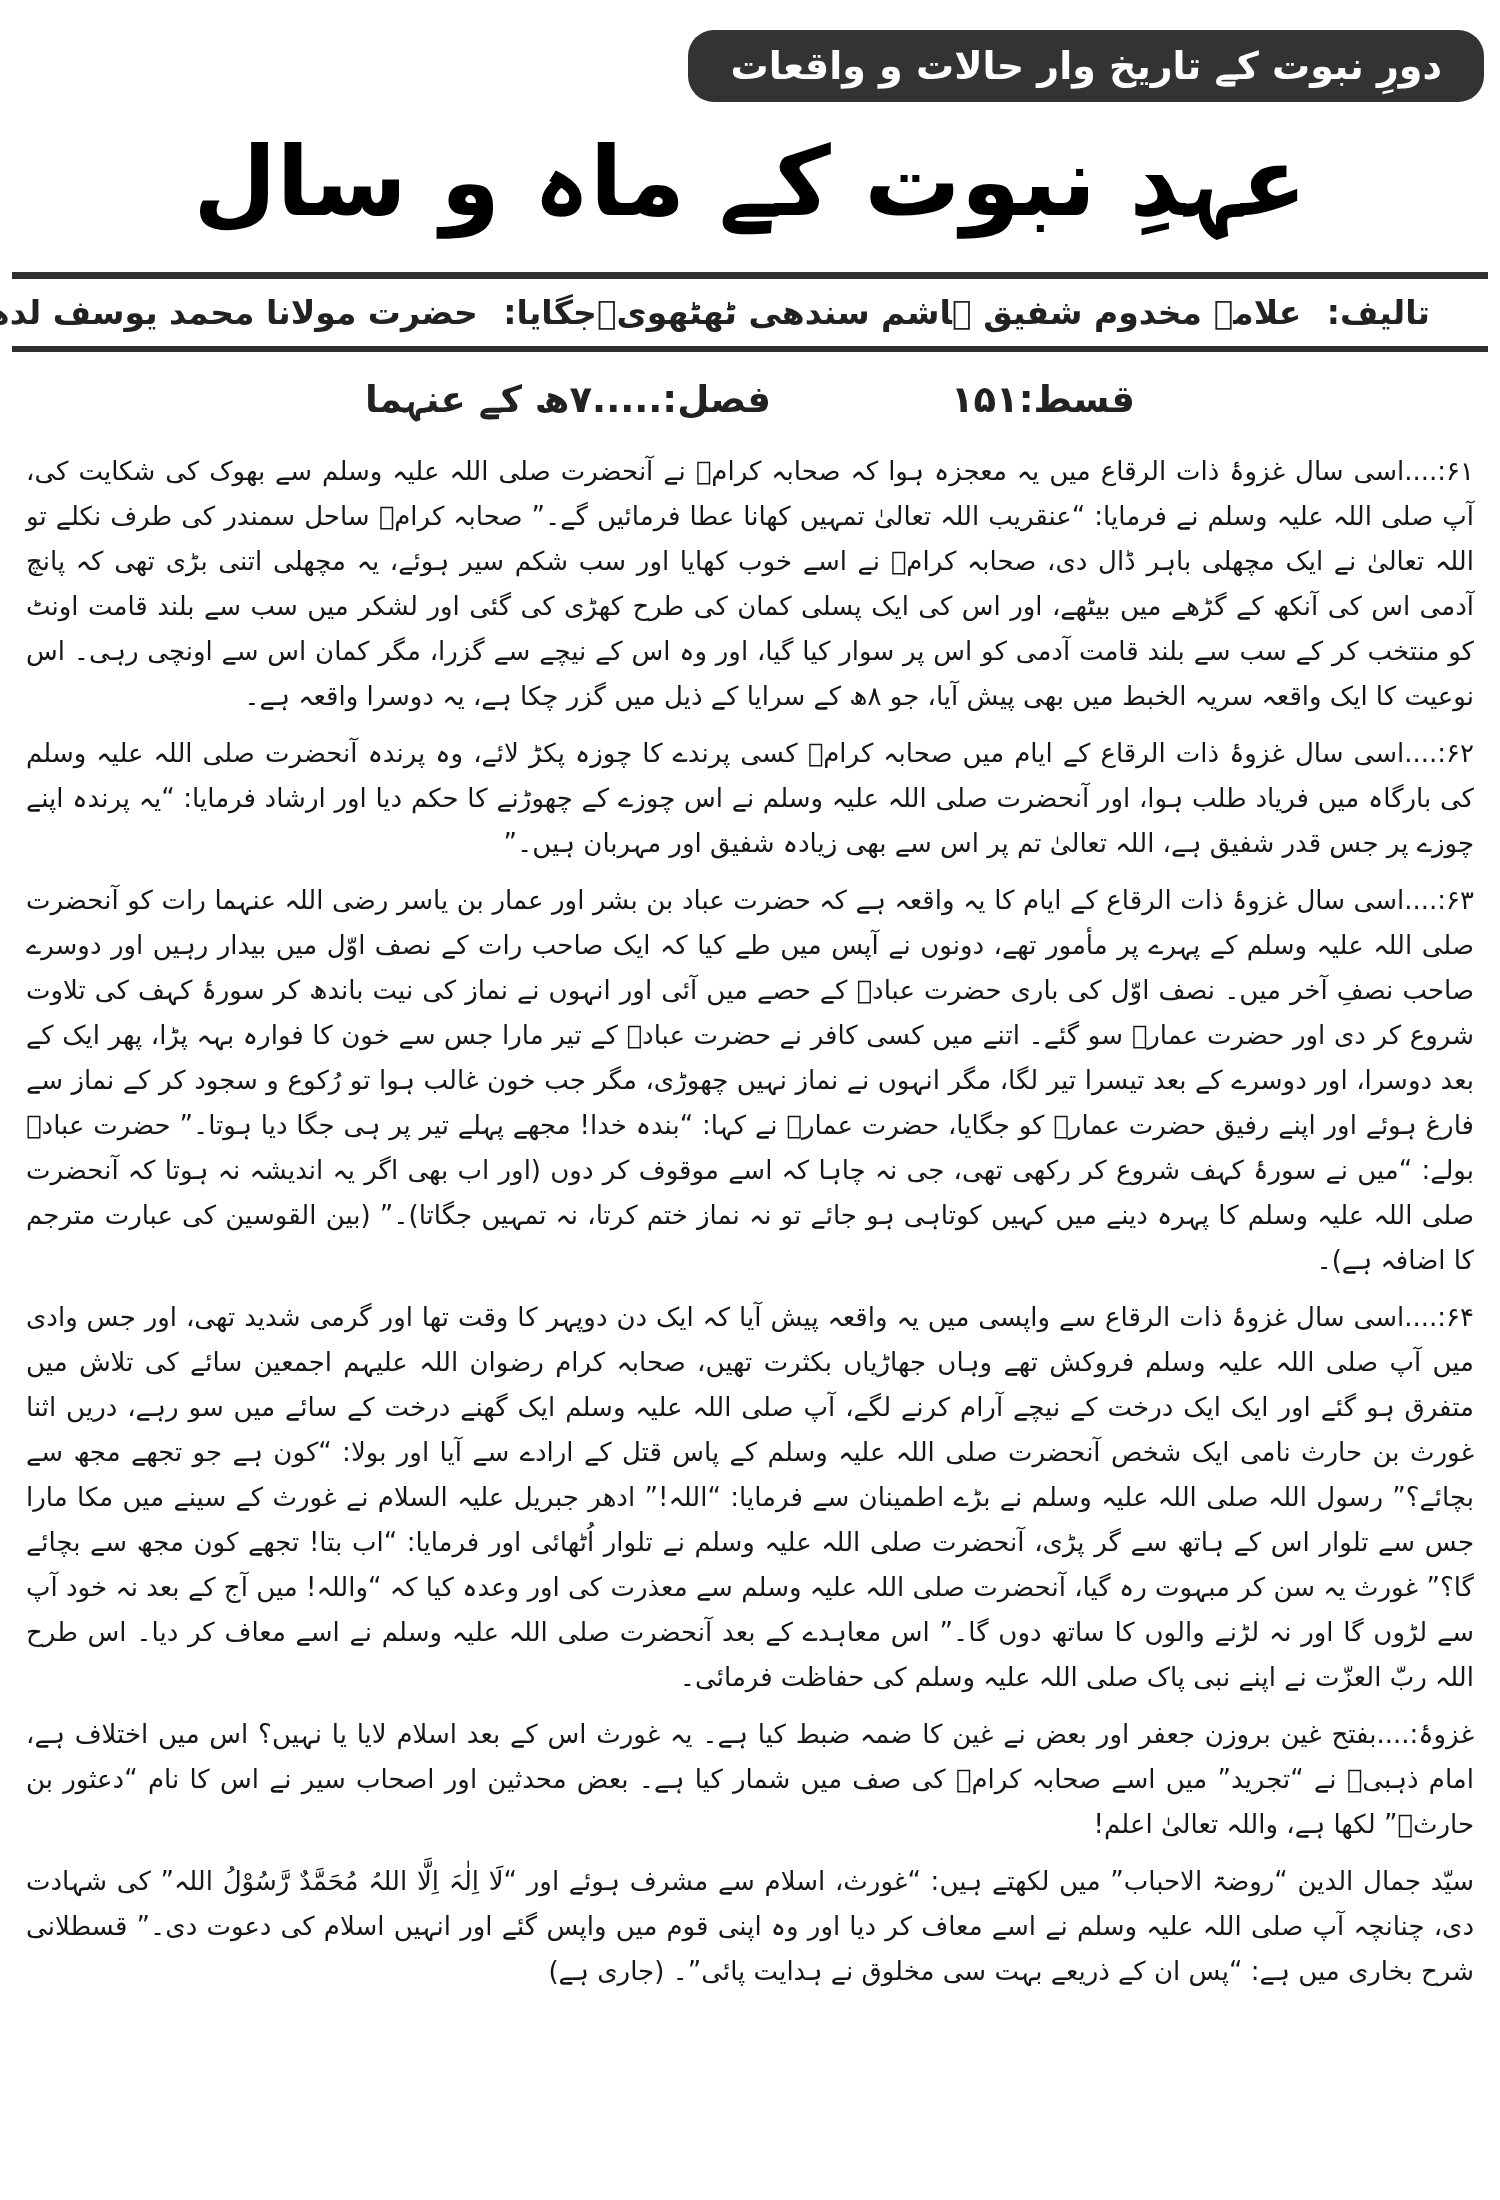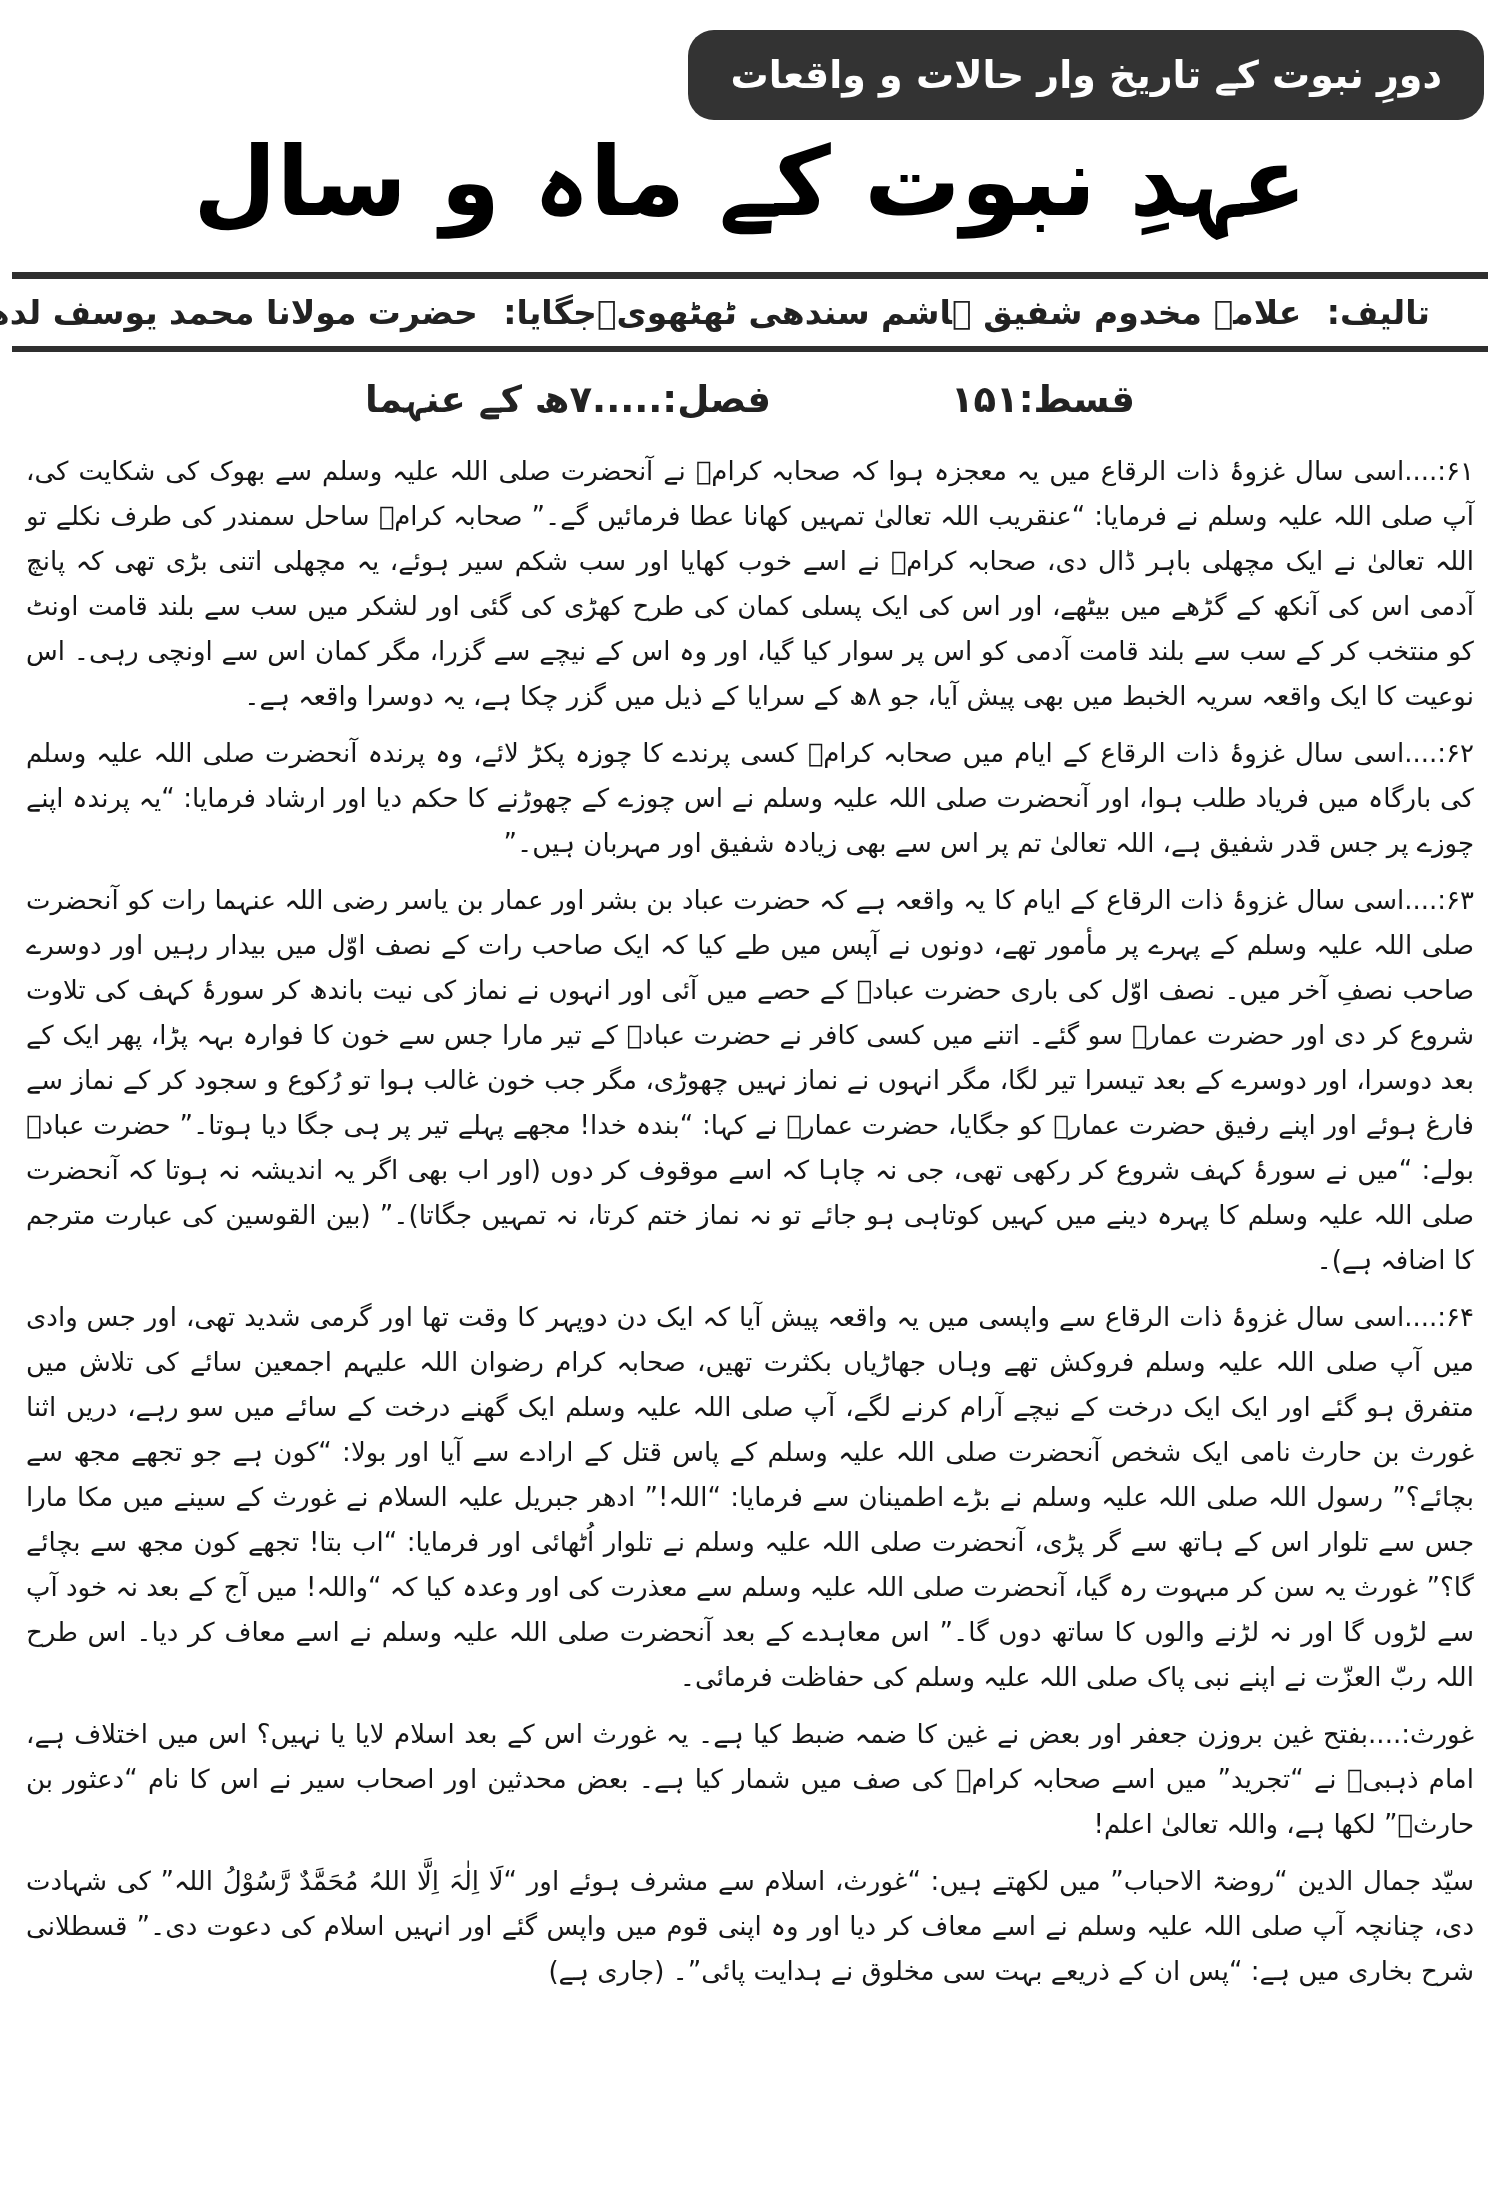--- a/index.html
+++ b/index.html
@@ -16,21 +16,21 @@
     color: #1e1e1e;
   }
   
   .badge {
     position: absolute;
     top: 30px;
     right: 16px;
     background: #333333;
     color: #ffffff;
     border-radius: 26px;
-    padding: 23px 42px;
+    padding: 14px 42px;
     font-size: 38px;
     font-weight: bold;
     letter-spacing: 0;
     white-space: nowrap;
   }
   
   .title {
     padding-top: 130px;
     text-align: center;
     font-size: 96px;
@@ -105,17 +105,17 @@
   <div class="episode-row">
     <span class="episode-qist">قسط:۱۵۱</span>
     <span class="episode-fasl">فصل:.....۷ھ کے عنہما</span>
   </div>
 
   <div class="body-text">
     <p>۶۱:....اسی سال غزوۂ ذات الرقاع میں یہ معجزہ ہوا کہ صحابہ کرامؓ نے آنحضرت صلی اللہ علیہ وسلم سے بھوک کی شکایت کی، آپ صلی اللہ علیہ وسلم نے فرمایا: “عنقریب اللہ تعالیٰ تمہیں کھانا عطا فرمائیں گے۔” صحابہ کرامؓ ساحل سمندر کی طرف نکلے تو اللہ تعالیٰ نے ایک مچھلی باہر ڈال دی، صحابہ کرامؓ نے اسے خوب کھایا اور سب شکم سیر ہوئے، یہ مچھلی اتنی بڑی تھی کہ پانچ آدمی اس کی آنکھ کے گڑھے میں بیٹھے، اور اس کی ایک پسلی کمان کی طرح کھڑی کی گئی اور لشکر میں سب سے بلند قامت اونٹ کو منتخب کر کے سب سے بلند قامت آدمی کو اس پر سوار کیا گیا، اور وہ اس کے نیچے سے گزرا، مگر کمان اس سے اونچی رہی۔ اس نوعیت کا ایک واقعہ سریہ الخبط میں بھی پیش آیا، جو ۸ھ کے سرایا کے ذیل میں گزر چکا ہے، یہ دوسرا واقعہ ہے۔</p>
     <p>۶۲:....اسی سال غزوۂ ذات الرقاع کے ایام میں صحابہ کرامؓ کسی پرندے کا چوزہ پکڑ لائے، وہ پرندہ آنحضرت صلی اللہ علیہ وسلم کی بارگاہ میں فریاد طلب ہوا، اور آنحضرت صلی اللہ علیہ وسلم نے اس چوزے کے چھوڑنے کا حکم دیا اور ارشاد فرمایا: “یہ پرندہ اپنے چوزے پر جس قدر شفیق ہے، اللہ تعالیٰ تم پر اس سے بھی زیادہ شفیق اور مہربان ہیں۔”</p>
     <p>۶۳:....اسی سال غزوۂ ذات الرقاع کے ایام کا یہ واقعہ ہے کہ حضرت عباد بن بشر اور عمار بن یاسر رضی اللہ عنہما رات کو آنحضرت صلی اللہ علیہ وسلم کے پہرے پر مأمور تھے، دونوں نے آپس میں طے کیا کہ ایک صاحب رات کے نصف اوّل میں بیدار رہیں اور دوسرے صاحب نصفِ آخر میں۔ نصف اوّل کی باری حضرت عبادؓ کے حصے میں آئی اور انہوں نے نماز کی نیت باندھ کر سورۂ کہف کی تلاوت شروع کر دی اور حضرت عمارؓ سو گئے۔ اتنے میں کسی کافر نے حضرت عبادؓ کے تیر مارا جس سے خون کا فوارہ بہہ پڑا، پھر ایک کے بعد دوسرا، اور دوسرے کے بعد تیسرا تیر لگا، مگر انہوں نے نماز نہیں چھوڑی، مگر جب خون غالب ہوا تو رُکوع و سجود کر کے نماز سے فارغ ہوئے اور اپنے رفیق حضرت عمارؓ کو جگایا، حضرت عمارؓ نے کہا: “بندہ خدا! مجھے پہلے تیر پر ہی جگا دیا ہوتا۔” حضرت عبادؓ بولے: “میں نے سورۂ کہف شروع کر رکھی تھی، جی نہ چاہا کہ اسے موقوف کر دوں (اور اب بھی اگر یہ اندیشہ نہ ہوتا کہ آنحضرت صلی اللہ علیہ وسلم کا پہرہ دینے میں کہیں کوتاہی ہو جائے تو نہ نماز ختم کرتا، نہ تمہیں جگاتا)۔” (بین القوسین کی عبارت مترجم کا اضافہ ہے)۔</p>
     <p>۶۴:....اسی سال غزوۂ ذات الرقاع سے واپسی میں یہ واقعہ پیش آیا کہ ایک دن دوپہر کا وقت تھا اور گرمی شدید تھی، اور جس وادی میں آپ صلی اللہ علیہ وسلم فروکش تھے وہاں جھاڑیاں بکثرت تھیں، صحابہ کرام رضوان اللہ علیہم اجمعین سائے کی تلاش میں متفرق ہو گئے اور ایک ایک درخت کے نیچے آرام کرنے لگے، آپ صلی اللہ علیہ وسلم ایک گھنے درخت کے سائے میں سو رہے، دریں اثنا غورث بن حارث نامی ایک شخص آنحضرت صلی اللہ علیہ وسلم کے پاس قتل کے ارادے سے آیا اور بولا: “کون ہے جو تجھے مجھ سے بچائے؟” رسول اللہ صلی اللہ علیہ وسلم نے بڑے اطمینان سے فرمایا: “اللہ!” ادھر جبریل علیہ السلام نے غورث کے سینے میں مکا مارا جس سے تلوار اس کے ہاتھ سے گر پڑی، آنحضرت صلی اللہ علیہ وسلم نے تلوار اُٹھائی اور فرمایا: “اب بتا! تجھے کون مجھ سے بچائے گا؟” غورث یہ سن کر مبہوت رہ گیا، آنحضرت صلی اللہ علیہ وسلم سے معذرت کی اور وعدہ کیا کہ “واللہ! میں آج کے بعد نہ خود آپ سے لڑوں گا اور نہ لڑنے والوں کا ساتھ دوں گا۔” اس معاہدے کے بعد آنحضرت صلی اللہ علیہ وسلم نے اسے معاف کر دیا۔ اس طرح اللہ ربّ العزّت نے اپنے نبی پاک صلی اللہ علیہ وسلم کی حفاظت فرمائی۔</p>
-    <p>غورث:....بفتح غین بروزن جعفر اور بعض نے غین کا ضمہ ضبط کیا ہے۔ یہ غورث اس کے بعد اسلام لایا یا نہیں؟ اس میں اختلاف ہے، امام ذہبیؒ نے “تجرید” میں اسے صحابہ کرامؓ کی صف میں شمار کیا ہے۔ بعض محدثین اور اصحاب سیر نے اس کا نام “دعثور بن حارثؓ” لکھا ہے، واللہ تعالیٰ اعلم!</p>
+    <p>غزوۂ:....بفتح غین بروزن جعفر اور بعض نے غین کا ضمہ ضبط کیا ہے۔ یہ غورث اس کے بعد اسلام لایا یا نہیں؟ اس میں اختلاف ہے، امام ذہبیؒ نے “تجرید” میں اسے صحابہ کرامؓ کی صف میں شمار کیا ہے۔ بعض محدثین اور اصحاب سیر نے اس کا نام “دعثور بن حارثؓ” لکھا ہے، واللہ تعالیٰ اعلم!</p>
     <p>سیّد جمال الدین “روضۃ الاحباب” میں لکھتے ہیں: “غورث، اسلام سے مشرف ہوئے اور “لَا اِلٰہَ اِلَّا اللہُ مُحَمَّدٌ رَّسُوْلُ اللہ” کی شہادت دی، چنانچہ آپ صلی اللہ علیہ وسلم نے اسے معاف کر دیا اور وہ اپنی قوم میں واپس گئے اور انہیں اسلام کی دعوت دی۔” قسطلانی شرح بخاری میں ہے: “پس ان کے ذریعے بہت سی مخلوق نے ہدایت پائی”۔ (جاری ہے)</p>
   </div>
 
 </div>
 
 </body></html>

